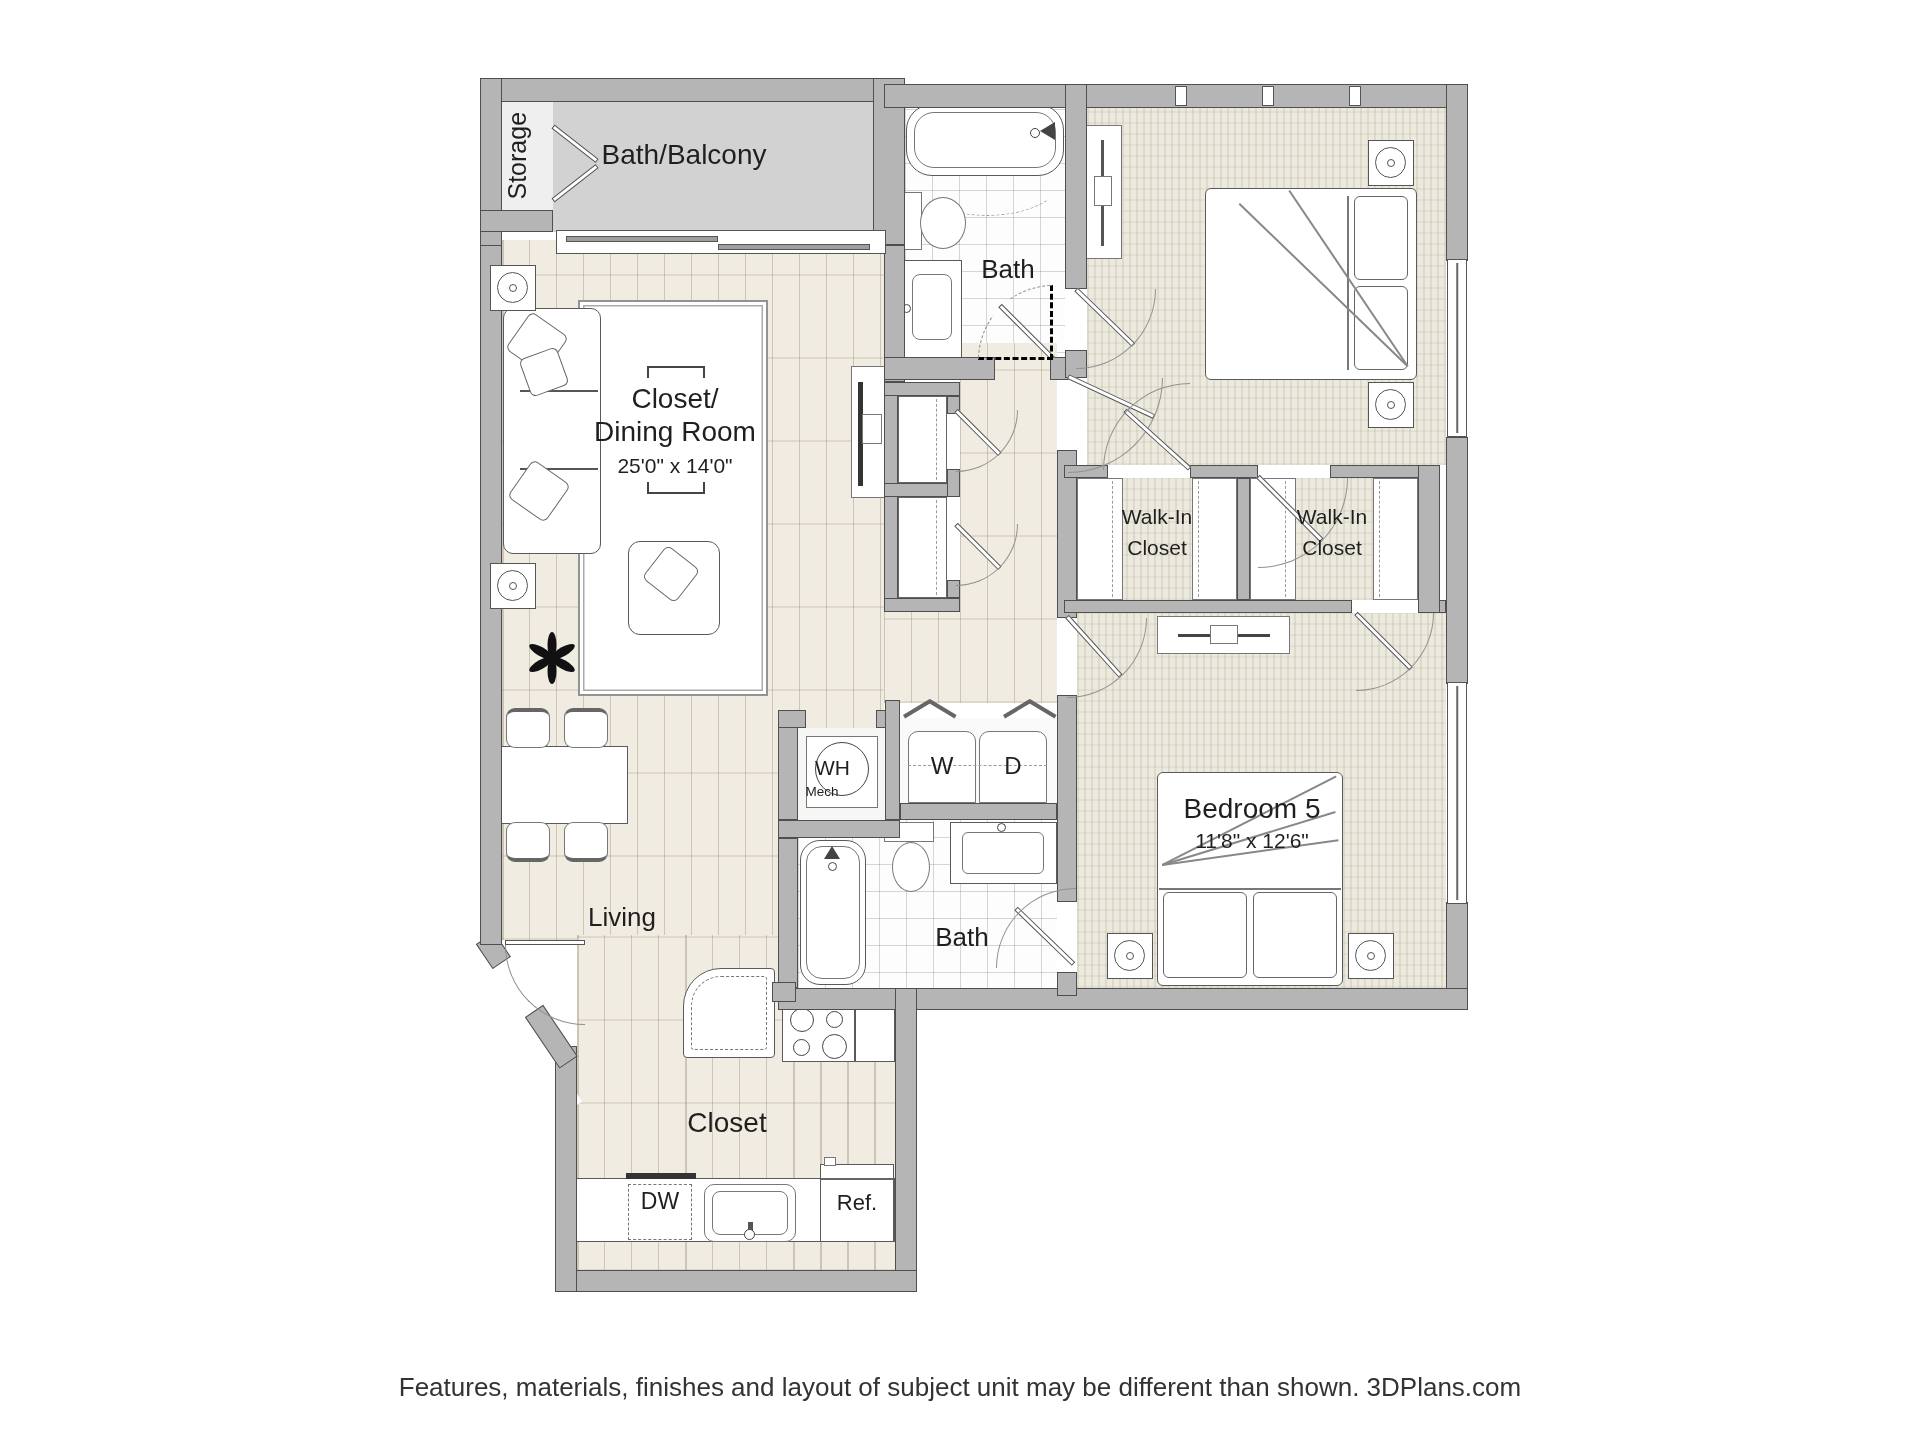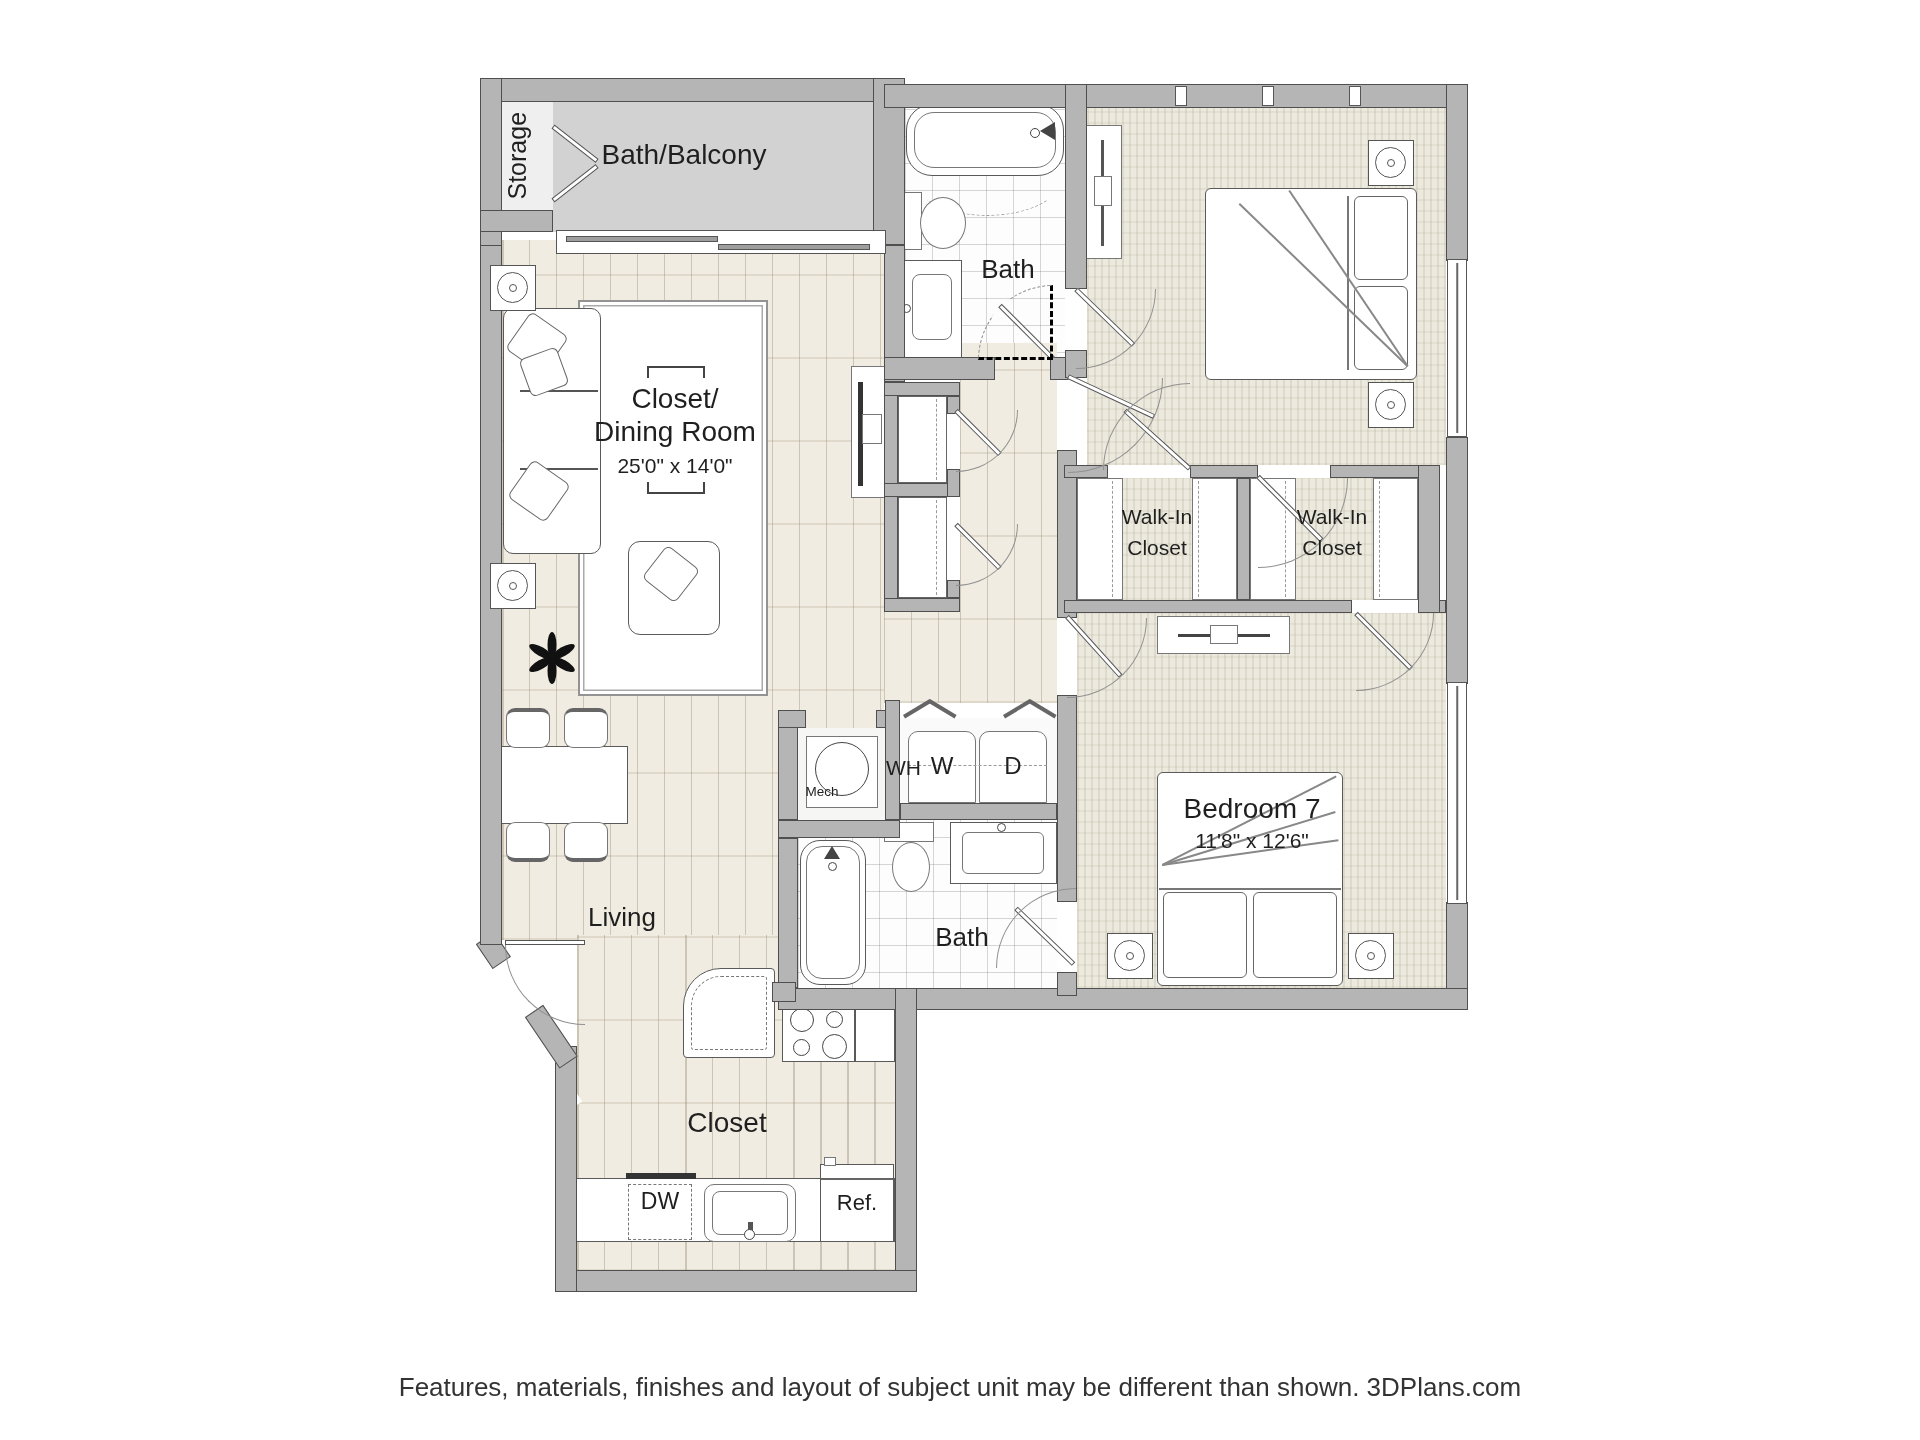--- a/index.html
+++ b/index.html
@@ -297,29 +297,29 @@
   <div class="a" style="left:1095px;top:505px;width:124px;text-align:center">
     <div class="lbl" style="font-size:21px">Walk-In</div>
     <div class="lbl" style="font-size:21px;margin-top:6px">Closet</div>
   </div>
   <div class="a" style="left:1270px;top:505px;width:124px;text-align:center">
     <div class="lbl" style="font-size:21px">Walk-In</div>
     <div class="lbl" style="font-size:21px;margin-top:6px">Closet</div>
   </div>
 
   <div class="a" style="left:1132px;top:792px;width:240px;text-align:center">
-    <div class="lbl big">Bedroom 7</div>
+    <div class="lbl big">Bedroom 5</div>
     <div class="dims" style="margin-top:4px">11'8" x 12'6"</div>
   </div>
 
   <div class="a lbl" style="left:912px;top:922px;width:100px">Bath</div>
   <div class="a lbl" style="left:572px;top:902px;width:100px">Living</div>
   <div class="a lbl big" style="left:652px;top:1106px;width:150px">Closet</div>
 
-  <div class="a sm" style="left:854px;top:756px;width:67px;text-align:right;font-size:21px;color:#1f1f1f">WH</div>
+  <div class="a sm" style="left:815px;top:756px;width:67px;text-align:left;font-size:21px;color:#1f1f1f">WH</div>
   <div class="a" style="left:798px;top:784px;width:48px;text-align:center;font-size:13.5px;color:#1f1f1f">Mech</div>
   <div class="a" style="left:908px;top:752px;width:68px;text-align:center;font-size:24px;color:#1f1f1f">W</div>
   <div class="a" style="left:979px;top:752px;width:68px;text-align:center;font-size:24px;color:#1f1f1f">D</div>
   <div class="a" style="left:628px;top:1188px;width:64px;text-align:center;font-size:23px;color:#1f1f1f">DW</div>
   <div class="a" style="left:820px;top:1190px;width:74px;text-align:center;font-size:22px;color:#1f1f1f">Ref.</div>
 
   <div class="a footer" style="left:0;top:1372px">Features, materials, finishes and layout of subject unit may be different than shown. 3DPlans.com</div>
 
 </div>
 

